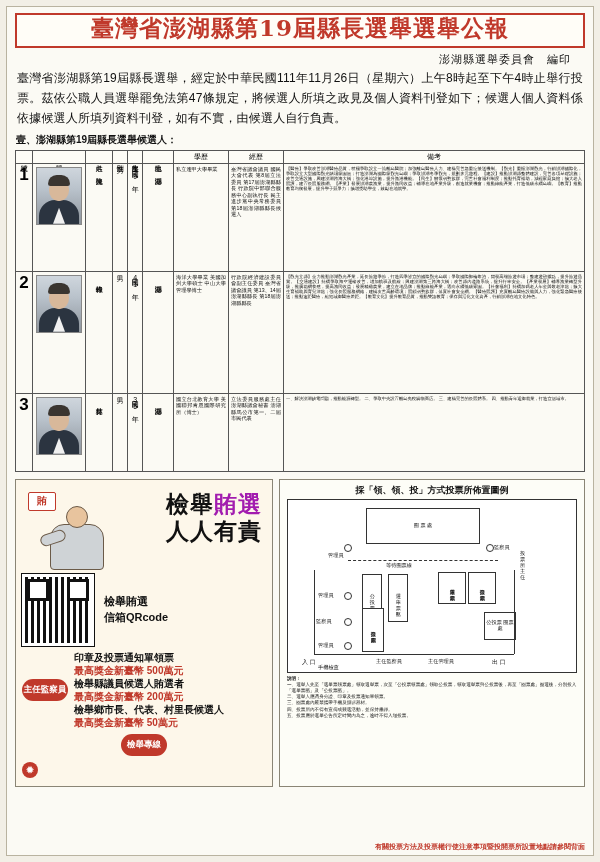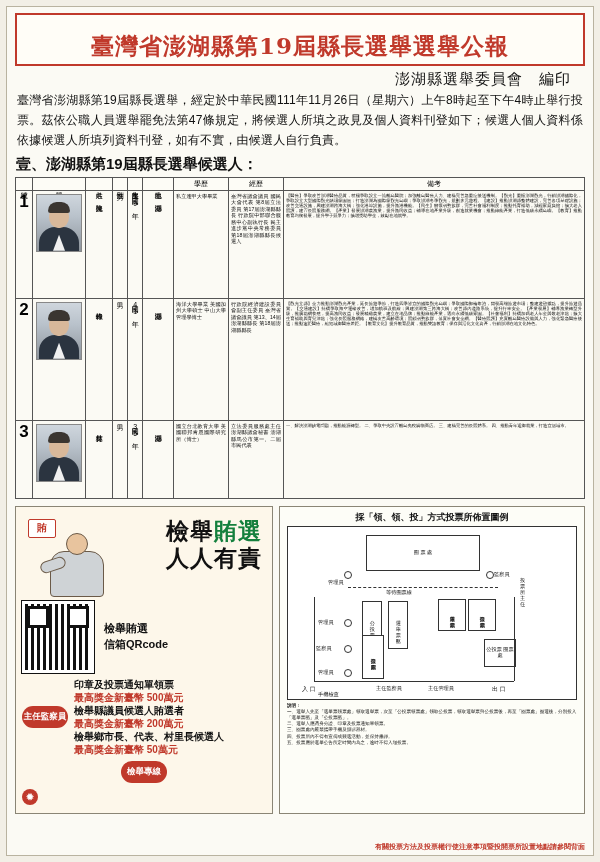--- a/index.html
+++ b/index.html
@@ -22,47 +22,47 @@
     background:#fbfaf4;
     border:1px solid #b9b3a0;
     box-sizing:border-box;
     padding:6px 8px;
   }
   
   .title-box{
     border:2px solid #c0392b;
     background:#fffdf7;
     text-align:center;
-    padding:18px 0 6px;
+    padding:0 0 6px;
   }
   .title-box .title{
     color:#c0392b;
     font-size:23px;
     font-weight:bold;
     letter-spacing:1px;
     line-height:1.1;
     font-family:"DejaVu Serif","Liberation Serif",serif;
   }
   .committee{
     text-align:right;
-    font-size:15px;
+    font-size:11px;
     color:#111;
     margin:4px 14px 2px 0;
     letter-spacing:1px;
   }
   .intro{
     font-size:12px;
     line-height:1.65;
     color:#111;
     text-align:justify;
     margin:2px 2px 4px 2px;
     letter-spacing:.2px;
   }
   .section-label{
-    font-size:15px;
+    font-size:10px;
     font-weight:bold;
     margin:2px 0 3px 1px;
     color:#111;
   }
   
   table.cand{
     width:100%;
     border-collapse:collapse;
     table-layout:fixed;
     font-size:6px;
@@ -188,21 +188,21 @@
   .poster-headline{
     position:absolute;right:4px;top:4px;
     text-align:right;
   }
   .poster-headline .l1,.poster-headline .l2{
     font-size:23px;font-weight:bold;color:#111;
     font-family:"DejaVu Serif","Liberation Serif",serif;
     line-height:1.18;
     letter-spacing:1px;
   }
-  .poster-headline .l1 .hl{color:#15803d;}
+  .poster-headline .l1 .hl{color:#a21caf;}
   .bribe-figure{
     position:absolute;left:2px;top:4px;
     width:92px;height:80px;
   }
   .bribe-figure .money{
     position:absolute;left:4px;top:2px;
     width:26px;height:17px;border:1.5px solid #c0392b;border-radius:2px;
     background:#fff;color:#c0392b;font-size:10px;font-weight:bold;
     text-align:center;line-height:15px;
   }

